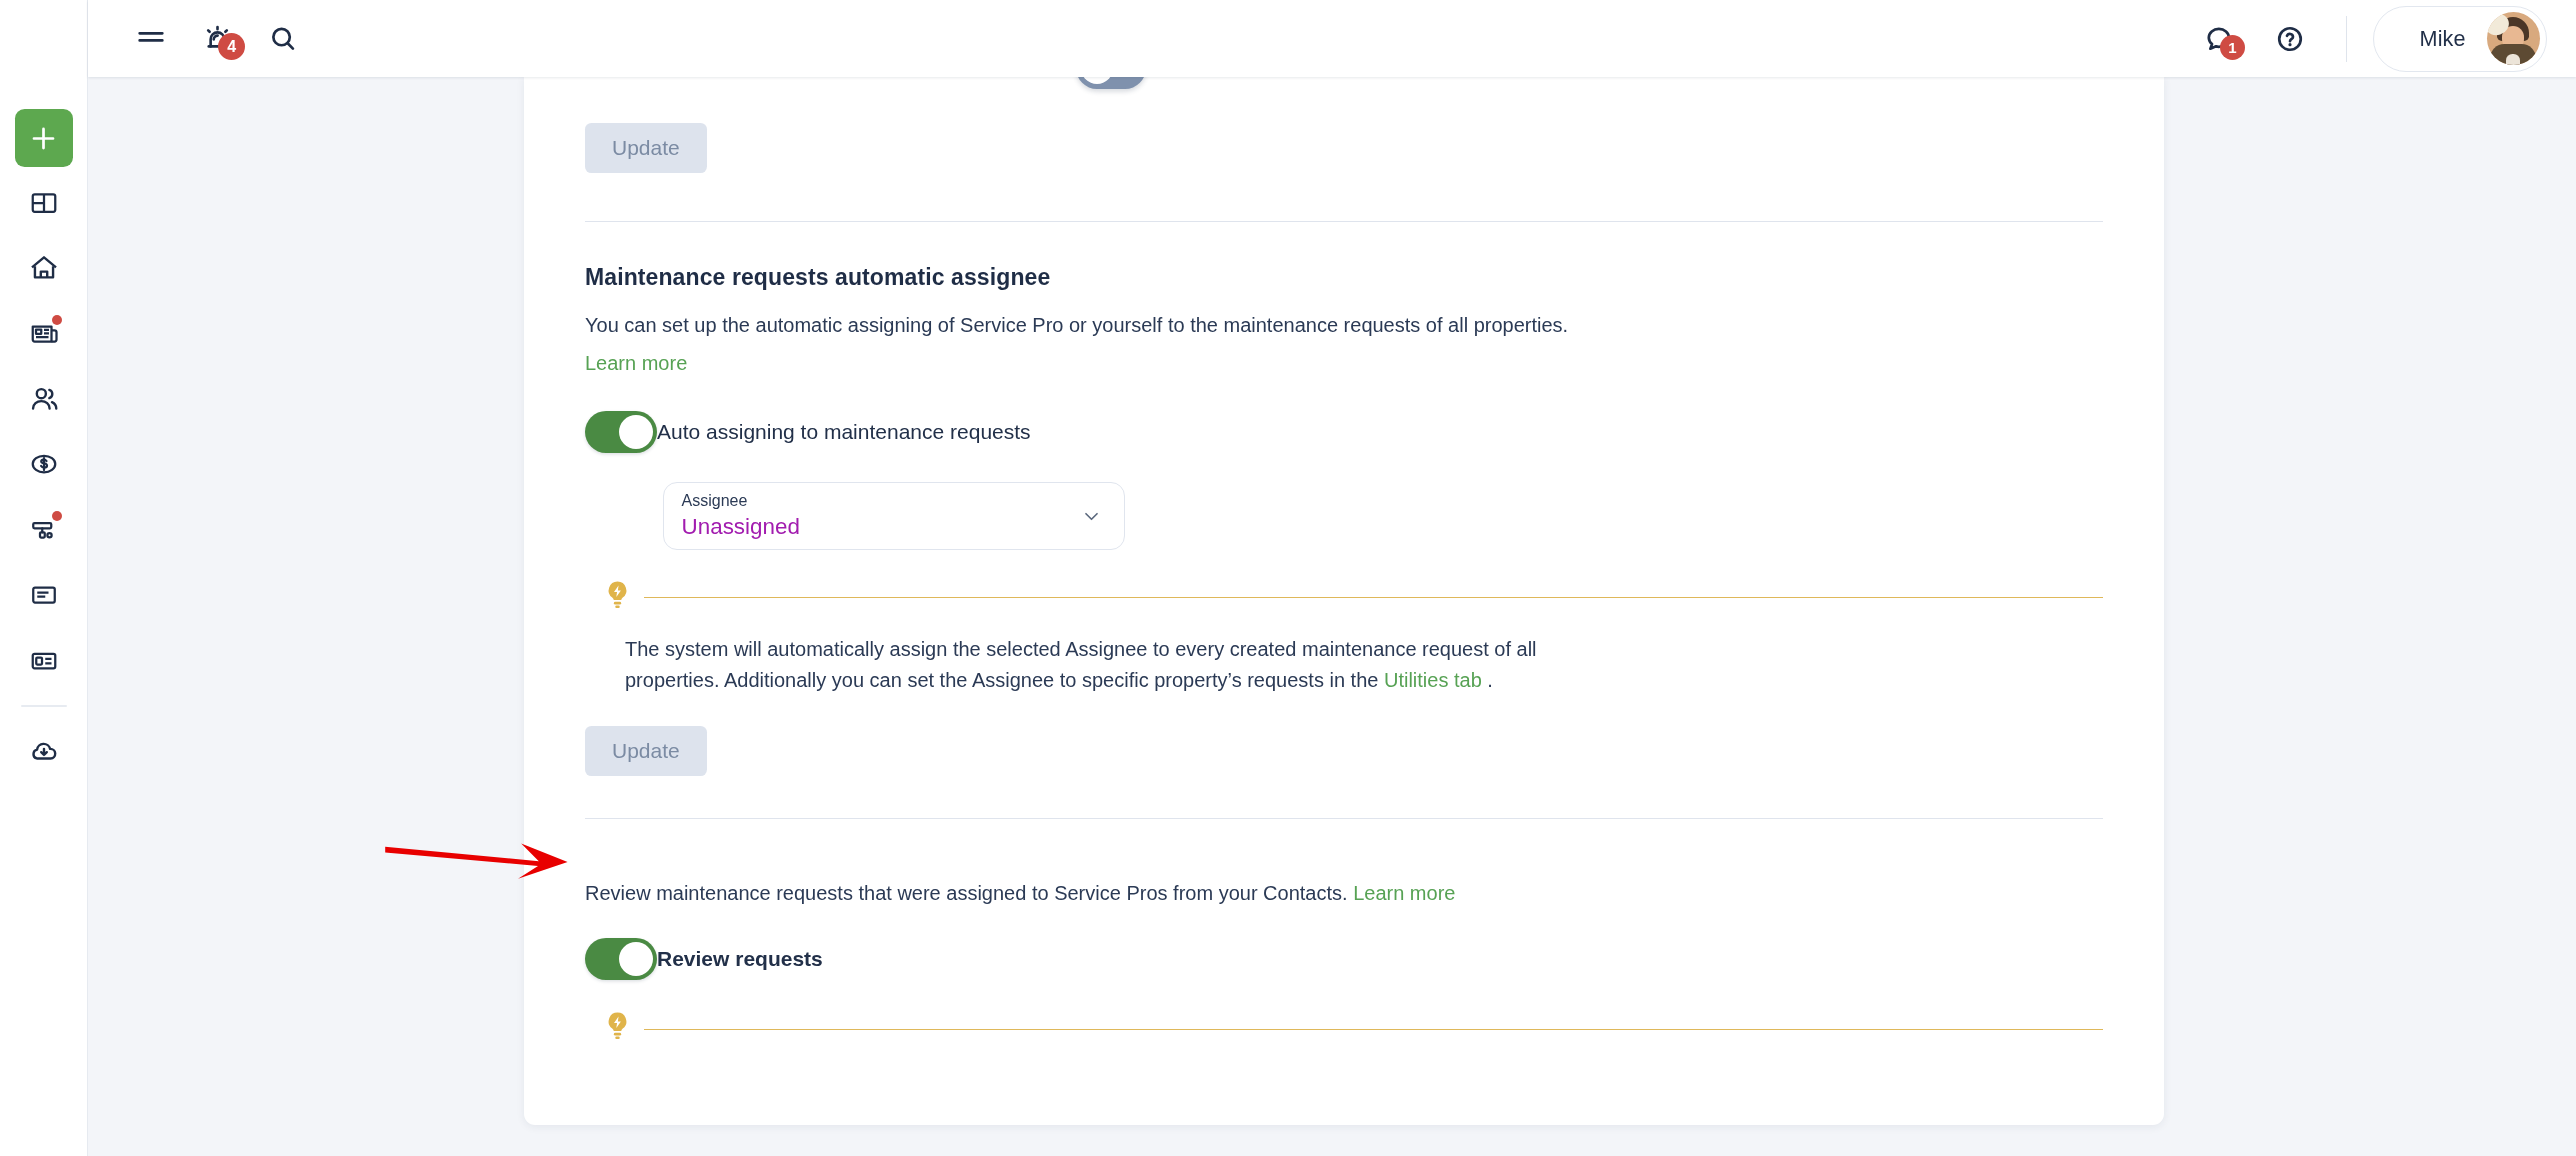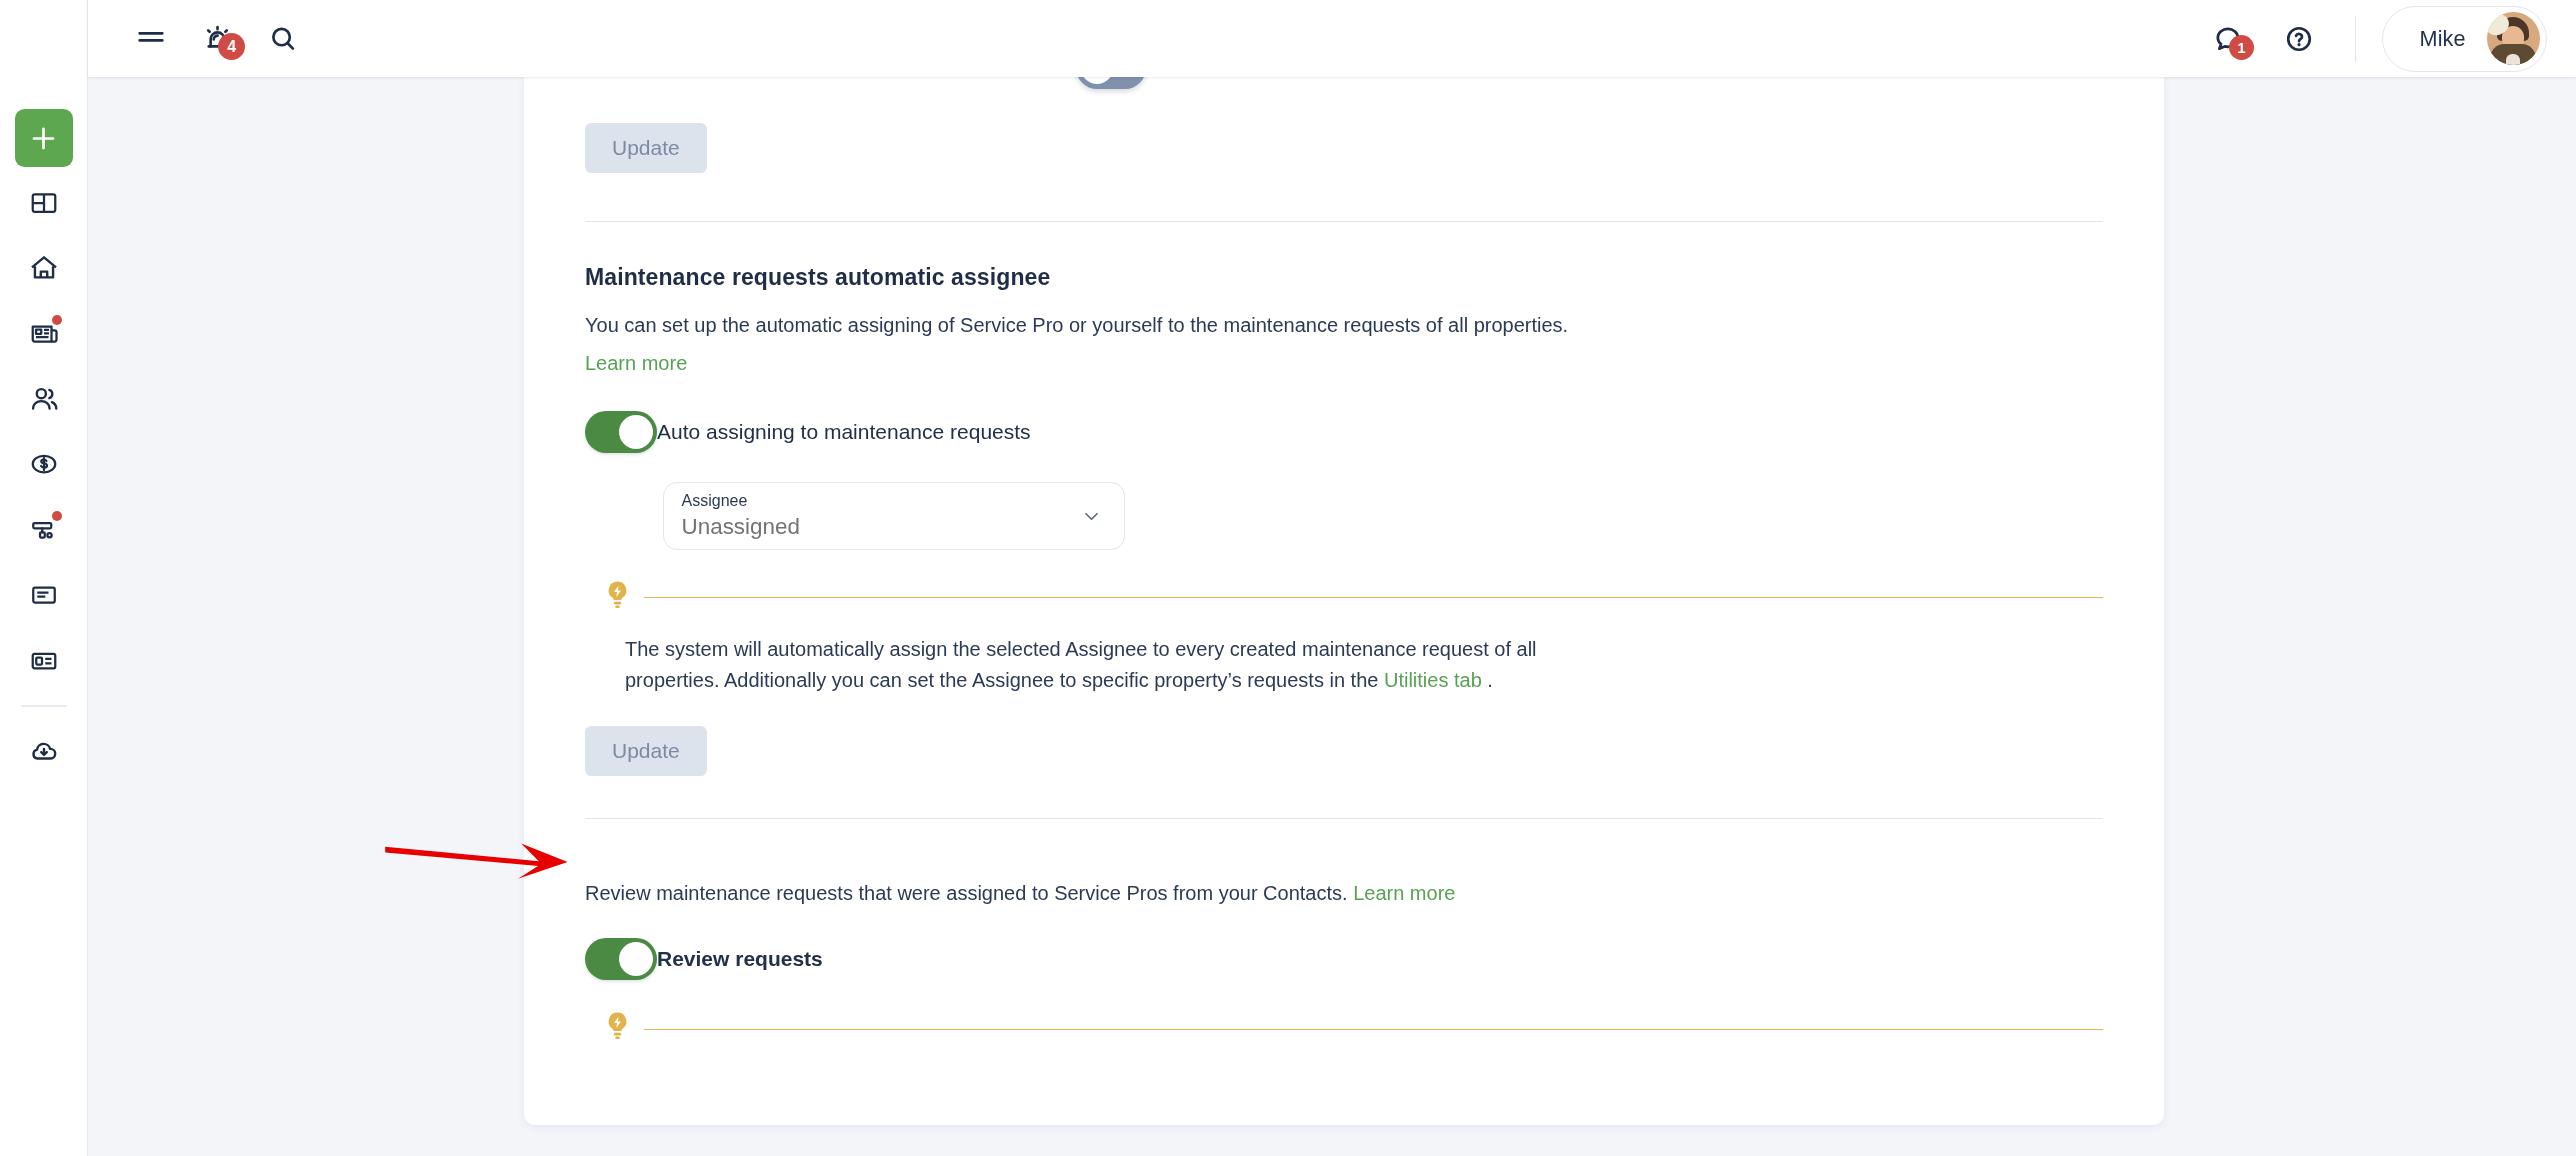--- a/index.html
+++ b/index.html
@@ -72,21 +72,21 @@
   .chat-badge { right: 3.2px; bottom: 8px; width: 25px; height: 25px; font-size: 15px; }
   .topbar-right {
     margin-left: auto; display: flex; align-items: center; padding-right: 29px; gap: 4.8px;
   }
   .tb-divider { width: 0.8px; height: 46px; background: #dfe4ec; margin: 0 21px 0 14.4px; }
   .user-chip {
     display: flex; align-items: center; gap: 21px;
     border: 0.8px solid #e2e7ef; border-radius: 37px;
     height: 66px; padding: 0 6.4px 0 37px; cursor: pointer; background: #fff;
   }
-  .user-name { font-size: 21.6px; color: #223049; font-weight: 400; letter-spacing: 0.1px; }
+  .user-name { font-size: 21.6px; color: #223049; font-weight: 400; letter-spacing: 0.1px; margin-left: 9px; }
   .avatar {
     width: 53px; height: 53px; border-radius: 50%;
     background: #d8a97e; overflow: hidden; position: relative; flex: none;
   }
   .avatar .hair { position:absolute; left:10.4px; top:4.8px; width:32px; height:24px; border-radius:16px 16px 4.8px 4.8px; background:#4b3627; }
   .avatar .face { position:absolute; left:15px; top:14.4px; width:22.4px; height:24px; border-radius:11.2px; background:#e8b892; }
   .avatar .body { position:absolute; left:3.2px; bottom:-3.2px; width:46px; height:24px; border-radius:14.4px 14.4px 0 0; background:#5d4a33; }
   .avatar .shirt{ position:absolute; left:19px; bottom:-3.2px; width:14.4px; height:14.4px; border-radius:6.4px 6.4px 0 0; background:#ece4d8; }
   .avatar .hat  { position:absolute; left:-1.6px; top:1.6px; width:24px; height:21px; border-radius:50%; background:#f2ead9; transform: rotate(-18deg); }
 
@@ -150,21 +150,21 @@
   }
   .toggle-label { font-size: 21px; color: #223049; }
 
   
   .select {
     width: 462px; height: 68px;
     border: 0.8px solid #e0e5ee; border-radius: 14px;
     padding: 9.6px 17.6px 0 17.6px; position: relative; cursor: pointer; background:#fff;
   }
   .select-label { font-size: 16px; color: #2b3a55; line-height: 1.1; }
-  .select-value { font-size: 22.4px; color: #737373; margin-top: 4px; }
+  .select-value { font-size: 22.4px; color: #a21caf; margin-top: 4px; }
   .select-chev { position: absolute; right: 17.6px; top: 24px; }
 
   
   .hint-head { display: flex; align-items: center; gap: 12.8px; }
   .hint-line { flex: 1; height: 0.8px; background: #dfb85a; }
   .hint-body { font-size: 20px; color: #2b3a55; line-height: 1.55; padding-left: 22.4px; max-width: 1028px; }
 
   
   .arrow { position: absolute; left: 392px; top: 1038; pointer-events: none; z-index: 20; }
 </style>

